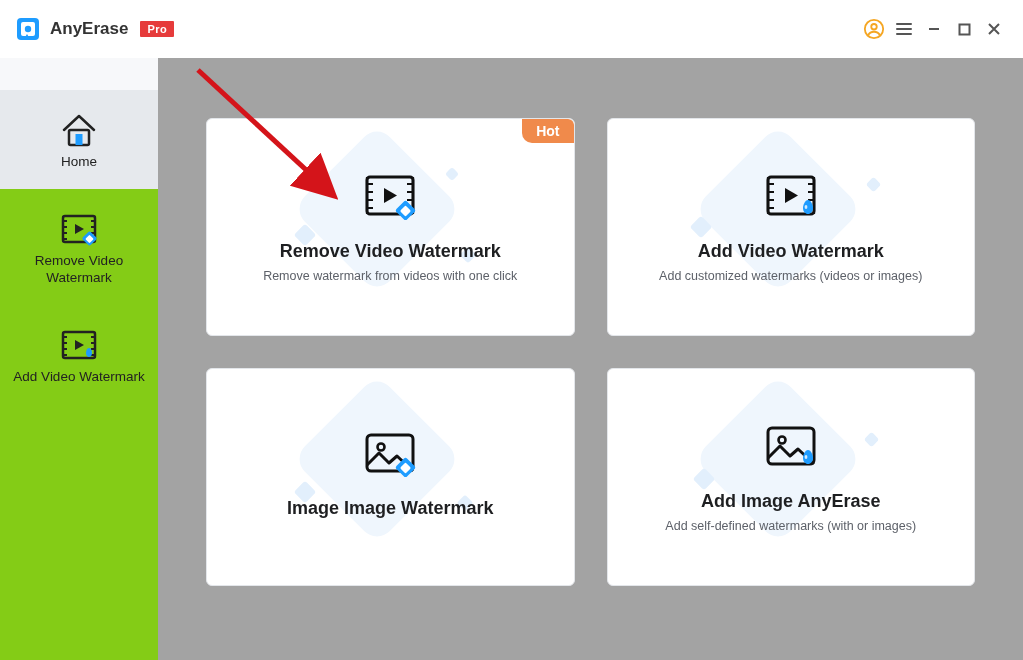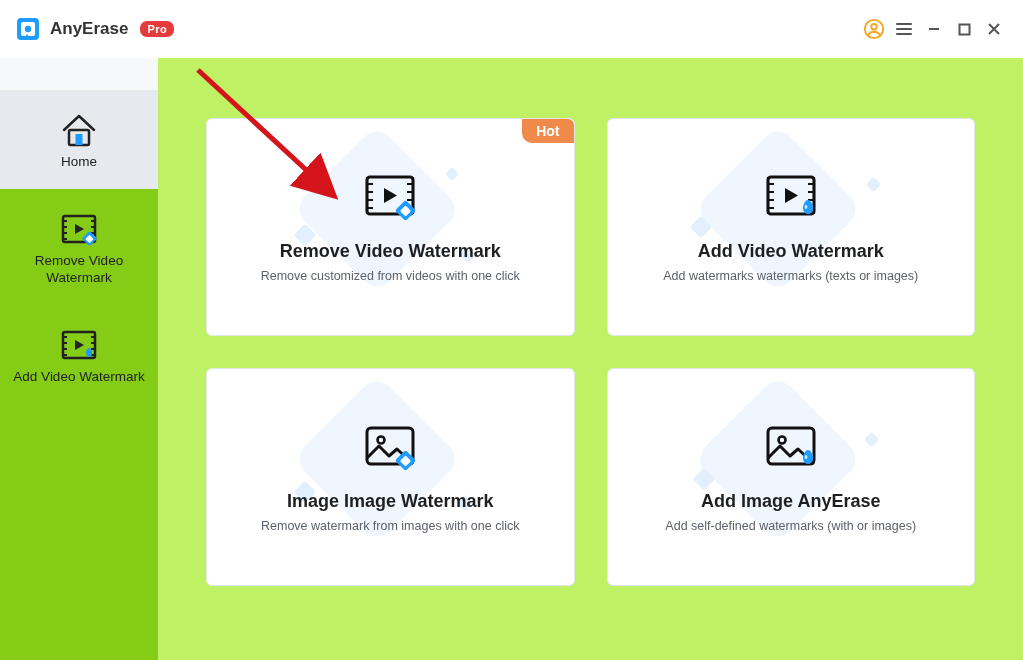--- a/index.html
+++ b/index.html
@@ -4,36 +4,36 @@
 <style>
   *{box-sizing:border-box;margin:0;padding:0;font-family:"Segoe UI",Arial,sans-serif;}
   html,body{width:1023px;height:660px;overflow:hidden;background:#f7f8fa;}
   .titlebar{
     height:58px;display:flex;align-items:center;padding:0 14px;
     background:#ffffff;
   }
   .logo-box{display:flex;align-items:center;gap:8px;}
   .logo-icon{width:28px;height:28px;display:flex;align-items:center;justify-content:center;}
   .app-name{font-size:17px;font-weight:700;color:#333333;}
-  .pro-badge{background:#e63b3b;color:#fff;font-size:11px;font-weight:600;padding:2px 7px;border-radius:7px;margin-left:4px;letter-spacing:.5px;}
+  .pro-badge{background:#e63b3b;color:#fff;font-size:11px;font-weight:600;padding:2px 7px;border-radius:1px;margin-left:4px;letter-spacing:.5px;}
   .title-spacer{flex:1;}
   .title-ctrl{width:30px;height:30px;display:flex;align-items:center;justify-content:center;color:#555;cursor:pointer;}
   .title-ctrl.account{color:#f5a623;}
   .sidebar{
     position:absolute;top:58px;left:0;width:158px;height:602px;background:#84cc16;margin-top:32px;
   }
   .side-item{
     width:100%;padding:22px 6px 18px 6px;display:flex;flex-direction:column;align-items:center;
     justify-content:center;gap:6px;cursor:pointer;text-align:center;
   }
   .side-item.active{background:#e6e9ed;}
   .side-icon{height:36px;display:flex;align-items:center;justify-content:center;}
   .side-label{font-size:13.5px;color:#222;line-height:1.25;font-weight:500;}
   .main-area{
-    position:absolute;top:58px;left:158px;width:865px;height:602px;background:#bef264;
+    position:absolute;top:58px;left:158px;width:865px;height:602px;background:#a3a3a3;
     padding:60px 48px 0 48px;
   }
   .card-grid{display:grid;grid-template-columns:1fr 1fr;gap:32px;}
   .card{
     position:relative;border:1px solid #e3e6ea;border-radius:6px;height:218px;
     display:flex;flex-direction:column;align-items:center;justify-content:center;
     cursor:pointer;background:#fff;overflow:hidden;
   }
   .card-icon{width:60px;height:50px;margin-bottom:20px;display:flex;align-items:center;justify-content:center;position:relative;z-index:1;}
   .card-title{font-size:18px;font-weight:600;color:#1e1f21;margin-bottom:7px;position:relative;z-index:1;}
@@ -145,59 +145,58 @@
       <span class="card-icon">
         <svg width="58" height="48" viewBox="0 0 58 48">
             <rect x="6" y="5" width="46" height="37" rx="3" fill="none" stroke="#111" stroke-width="3"></rect>
             <path d="M6 5v37M52 5v37M6 12h6M6 20h6M6 28h6M6 36h6M46 12h6M46 20h6M46 28h6M46 36h6" stroke="#111" stroke-width="2.2"></path>
             <path d="M23 16l13 7.5L23 31z" fill="#111"></path>
             <rect x="37" y="31" width="15" height="15" rx="2.5" transform="rotate(45 44.5 38.5)" fill="#1e9cff"></rect>
             <rect x="40.5" y="35" width="8" height="8" rx="1.5" transform="rotate(45 44.5 39)" fill="#fff"></rect>
           </svg>
       </span>
       <div class="card-title">Remove Video Watermark</div>
-      <div class="card-sub">Remove customized from videos with one click</div>
+      <div class="card-sub">Remove watermark from videos with one click</div>
     </div>
 
     <div class="card">
       <div class="bg-deco">
         <div class="hex big" style="left:110px;top:30px;"></div>
         <div class="hex" style="left:85px;top:100px;"></div>
         <div class="hex" style="left:260px;top:60px;width:11px;height:11px;"></div>
       </div>
       <span class="card-icon">
         <svg width="58" height="48" viewBox="0 0 58 48">
             <rect x="6" y="5" width="46" height="37" rx="3" fill="none" stroke="#111" stroke-width="3"></rect>
             <path d="M6 5v37M52 5v37M6 12h6M6 20h6M6 28h6M6 36h6M46 12h6M46 20h6M46 28h6M46 36h6" stroke="#111" stroke-width="2.2"></path>
             <path d="M23 16l13 7.5L23 31z" fill="#111"></path>
             <path d="M46 28c3 0 5 5 5 8 0 3.5-2.3 6-5 6s-5-2.5-5-6c0-3 2-8 5-8z" fill="#1e9cff"></path>
             <ellipse cx="44" cy="35" rx="1.4" ry="2" fill="#fff" opacity=".8"></ellipse>
           </svg>
       </span>
       <div class="card-title">Add Video Watermark</div>
-      <div class="card-sub">Add watermarks watermarks (texts or images)</div>
+      <div class="card-sub">Add customized watermarks (videos or images)</div>
     </div>
 
     <div class="card">
       <div class="bg-deco">
         <div class="hex big" style="left:110px;top:30px;"></div>
         <div class="hex" style="left:90px;top:115px;"></div>
         <div class="hex" style="left:252px;top:128px;width:12px;height:12px;"></div>
       </div>
       <span class="card-icon">
         <svg width="58" height="48" viewBox="0 0 58 48">
             <rect x="6" y="6" width="46" height="36" rx="4" fill="none" stroke="#111" stroke-width="3"></rect>
             <circle cx="20" cy="18" r="3.5" fill="none" stroke="#111" stroke-width="2.6"></circle>
             <path d="M6 36l12-12 10 10 8-7 16 15" fill="none" stroke="#111" stroke-width="3" stroke-linejoin="round"></path>
             <rect x="37" y="31" width="15" height="15" rx="2.5" transform="rotate(45 44.5 38.5)" fill="#1e9cff"></rect>
             <rect x="40.5" y="35" width="8" height="8" rx="1.5" transform="rotate(45 44.5 39)" fill="#fff"></rect>
           </svg>
       </span>
       <div class="card-title">Image Image Watermark</div>
-      <div class="card-sub">Remove watermark from images with one click</div>
     </div>
 
     <div class="card">
       <div class="bg-deco">
         <div class="hex big" style="left:110px;top:30px;"></div>
         <div class="hex" style="left:88px;top:102px;"></div>
         <div class="hex" style="left:258px;top:65px;width:11px;height:11px;"></div>
       </div>
       <span class="card-icon">
         <svg width="58" height="48" viewBox="0 0 58 48">

